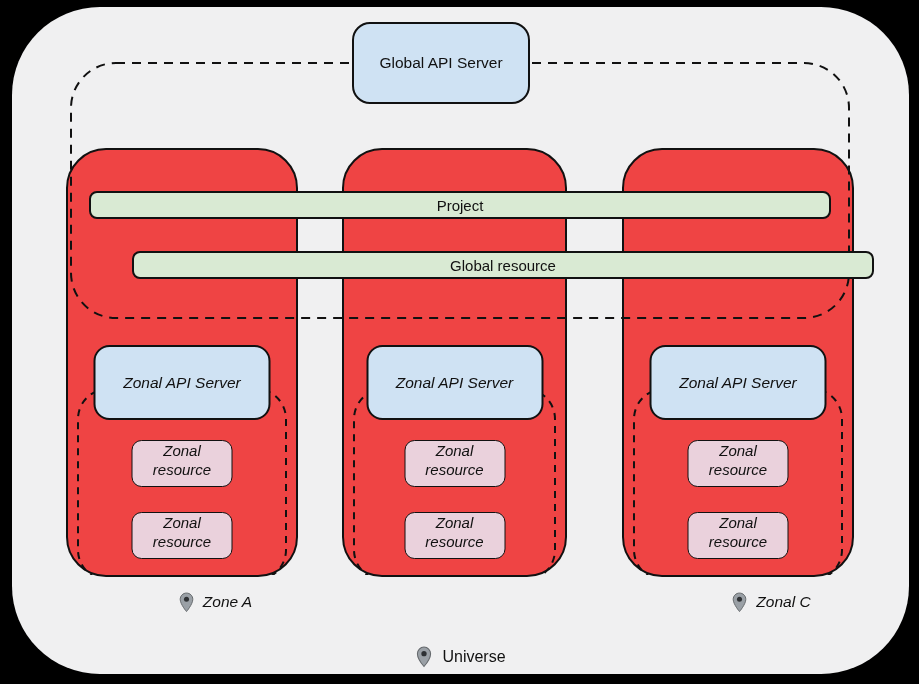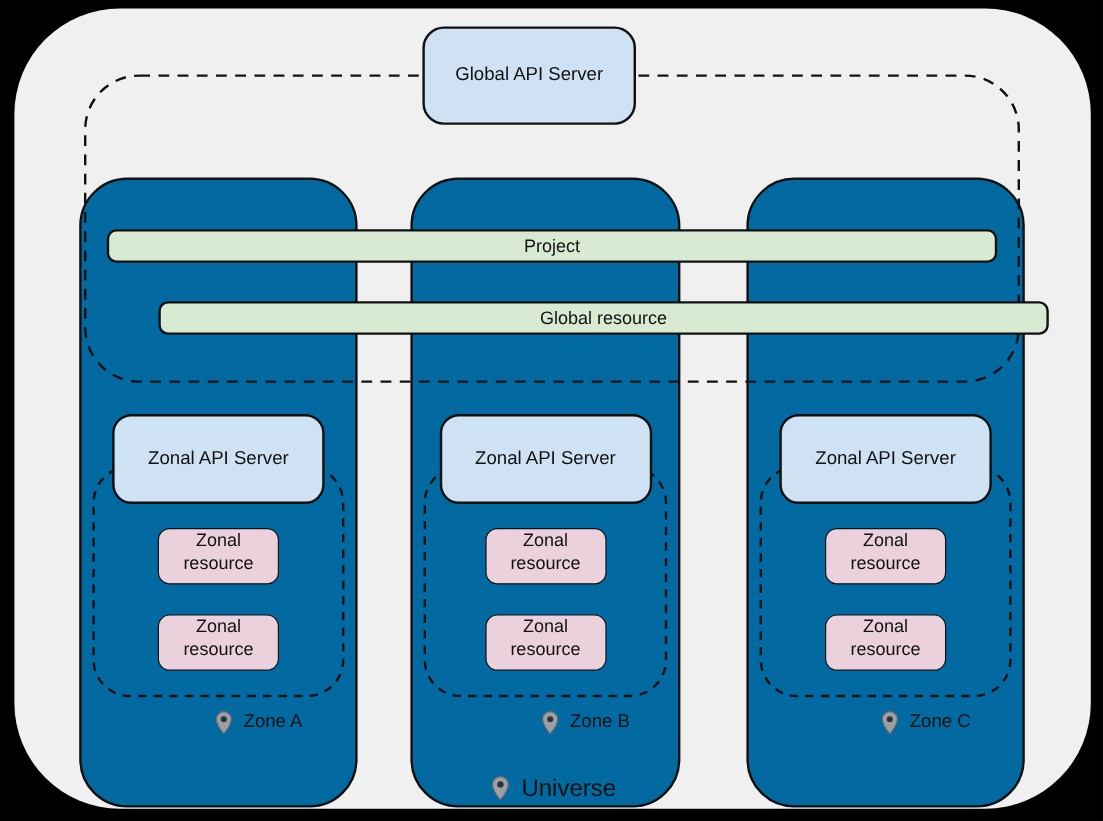--- a/index.html
+++ b/index.html
@@ -5,22 +5,22 @@
   html,body{margin:0;padding:0;background:#000;}
   .stage{
     position:relative;width:919px;height:684px;background:#000;
     font-family:"Liberation Sans", sans-serif;color:#111;overflow:hidden;
   }
   .universe-box{
     position:absolute;left:12px;top:7px;width:897px;height:667px;
     background:#f0f0f1;border-radius:88px;
   }
   .zone{
-    position:absolute;top:148px;height:525px;background:#0369a1;
-    border:2px solid #111;border-radius:40px;box-sizing:border-box;
+    position:absolute;top:148px;height:429px;background:#ef4444;
+    border:2px solid #111;border-radius:40px;box-sizing:border-box;font-style:italic;
   }
   .zone-a{left:66px;width:232px;}
   .zone-b{left:342px;width:225px;}
   .zone-c{left:622px;width:232px;}
   .zone-dashed-svg{position:absolute;left:0;top:0;width:100%;height:100%;}
   .zonal-api{
     position:absolute;top:195px;left:50%;transform:translateX(-50%);
     width:177px;height:75px;background:#cfe2f3;border:2.5px solid #111;
     border-radius:16px;box-sizing:border-box;display:flex;align-items:center;
     justify-content:center;font-size:15.5px;white-space:nowrap;
@@ -50,21 +50,21 @@
   .bar-global-resource{top:251px;margin-left:43px;}
   .global-api{
     position:absolute;left:352px;top:22px;width:178px;height:82px;
     background:#cfe2f3;border:2.5px solid #111;border-radius:18px;
     box-sizing:border-box;display:flex;align-items:center;justify-content:center;
     font-size:15.5px;z-index:5;
   }
   .universe-label-row{
     position:absolute;left:12px;top:642px;width:897px;height:30px;
     display:flex;align-items:center;justify-content:center;gap:9px;
-    font-size:20px;z-index:2;
+    font-size:16px;z-index:2;
   }
   .pin{flex:0 0 auto;display:block;}
 </style>
 </head>
 <body>
 
 <div class="stage">
 
   <div class="universe-box"></div>
 
@@ -96,48 +96,41 @@
     </svg>
     <div class="zonal-api">
       <span>Zonal API Server</span>
     </div>
     <div class="zonal-resource res-1">
       <span class="wrap">Zonal resource</span>
     </div>
     <div class="zonal-resource res-2">
       <span class="wrap">Zonal resource</span>
     </div>
-    <div class="zone-label-row">
-      <svg class="pin" width="17" height="21" viewBox="0 0 24 30">
-        <path d="M12 1.5c-5 0-9 4-9 9 0 6.8 9 17.5 9 17.5s9-10.7 9-17.5c0-5-4-9-9-9z" fill="#9aa0a6" stroke="#64686c" stroke-width="1.4"></path>
-        <circle cx="12" cy="10.5" r="3.6" fill="#2e3134"></circle>
-      </svg>
-      <span>Zone B</span>
-    </div>
   </div>
 
   <div class="zone zone-c">
     <svg class="zone-dashed-svg" width="228" height="482">
       <rect x="10" y="239" width="208" height="191" rx="30" fill="none" stroke="#111" stroke-width="2" stroke-dasharray="7 6"></rect>
     </svg>
     <div class="zonal-api">
       <span>Zonal API Server</span>
     </div>
     <div class="zonal-resource res-1">
       <span class="wrap">Zonal resource</span>
     </div>
     <div class="zonal-resource res-2">
       <span class="wrap">Zonal resource</span>
     </div>
     <div class="zone-label-row">
       <svg class="pin" width="17" height="21" viewBox="0 0 24 30">
         <path d="M12 1.5c-5 0-9 4-9 9 0 6.8 9 17.5 9 17.5s9-10.7 9-17.5c0-5-4-9-9-9z" fill="#9aa0a6" stroke="#64686c" stroke-width="1.4"></path>
         <circle cx="12" cy="10.5" r="3.6" fill="#2e3134"></circle>
       </svg>
-      <span>Zone C</span>
+      <span>Zonal C</span>
     </div>
   </div>
 
   <svg class="global-dashed-svg" width="782" height="259">
     <rect x="2" y="2" width="778" height="255" rx="45" fill="none" stroke="#111" stroke-width="2" stroke-dasharray="9 7"></rect>
   </svg>
 
   <div class="global-bar bar-project">
     <span>Project</span>
   </div>

